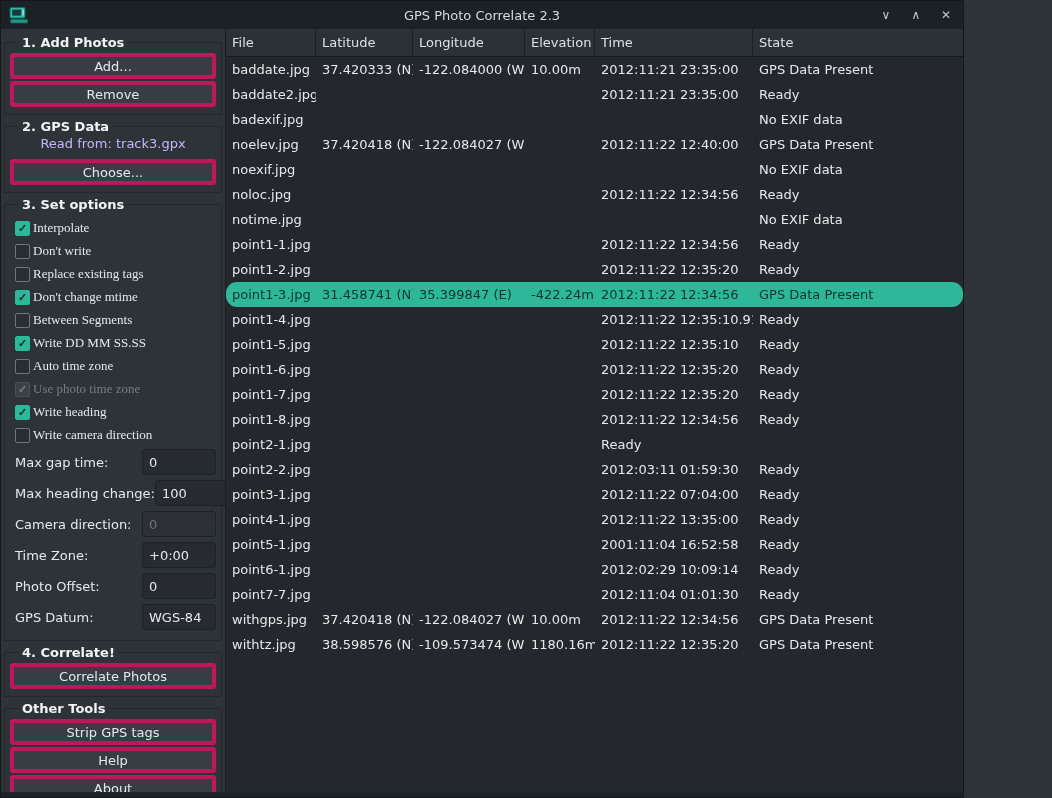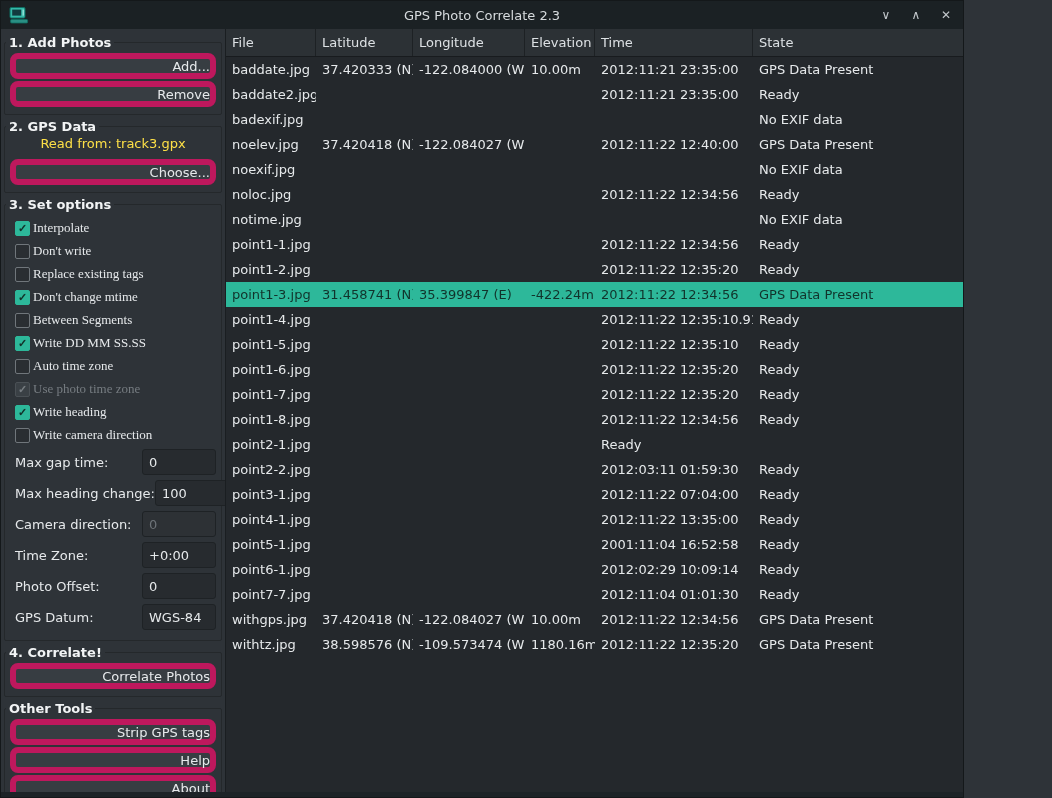--- a/index.html
+++ b/index.html
@@ -21,28 +21,28 @@
 
   
   .body { flex:1; display:flex; min-height:0; }
   .sidebar { flex:0 0 225px; width:225px; background:var(--window-bg,#2e3338);
              border-right:1px solid #1a1e21; padding:9px 2px 2px;
              display:flex; flex-direction:column; overflow:hidden; }
 
   
   .group { position:relative; border:1px solid #24282b; border-radius:2px;
            margin:4px 1px 7px; padding:8px 5px 5px; }
-  .group-title { position:absolute; top:-8px; left:1px; background:var(--window-bg,#2e3338);
+  .group-title { position:absolute; top:-8px; left:14px; background:var(--window-bg,#2e3338);
                  padding:0 3px; font-weight:bold; color:#f2f4f5; line-height:15px;
                  white-space:nowrap; }
 
   .btn { display:block; width:100%; height:26px; background:#373d42;
-         border:6px solid #be185d; border-radius:8px; color:#e6e9eb;
-         font:13px "DejaVu Sans","Liberation Sans",sans-serif; margin:2px 0; cursor:default;text-align:right; }
-  .read-from { text-align:center; padding:1px 0 6px; color:#fde047; white-space:nowrap; }
+         border:4px solid #be185d; border-radius:3px; color:#e6e9eb;
+         font:13px "DejaVu Sans","Liberation Sans",sans-serif; margin:2px 0; cursor:default; }
+  .read-from { text-align:center; padding:1px 0 6px; color:#c4b5fd; white-space:nowrap; }
 
   
   .check-row { display:flex; align-items:flex-end; gap:3px; height:23px; padding-left:5px;font-family:Liberation Serif, serif; }
   .checkbox { width:15px; height:15px; flex:0 0 15px; border:1px solid #70767b;
               border-radius:2px; background:#2a2e32; display:flex; align-items:center;
               justify-content:center; font-size:11px; line-height:1; }
   .checkbox.checked { background:var(--accent,#2db89a); border-color:var(--accent,#2db89a); }
   .checkbox.checked::after { content:'✓'; color:#123129; font-weight:bold; }
   .check-label { white-space:nowrap; }
   .check-row.disabled .check-label { color:#767c81; }
@@ -63,21 +63,21 @@
   .table-area { flex:1; min-width:0; background:var(--table-bg,#24282c);
                 display:flex; flex-direction:column; }
   .thead, .tr { display:grid; grid-template-columns:90px 97px 112px 70px 158px 1fr; }
   .thead { flex:0 0 28px; height:28px; background:#2c3135; border-bottom:1px solid #181b1e; }
   .th { display:flex; align-items:center; padding:0 6px; border-right:1px solid #1d2124;
         color:#dde1e4; white-space:nowrap; overflow:hidden; cursor:default; }
   .th:last-child { border-right:none; }
   .tbody { flex:1; overflow:hidden; }
   .tr { height:25px; cursor:default; }
   .td { display:flex; align-items:center; padding:0 6px; white-space:nowrap; overflow:hidden; }
-  .tr.selected { background:var(--accent,#2db89a); color:var(--selection-text,#11332b); }
+  .tr.selected { background:var(--accent,#2db89a); color:var(--selection-text,#11332b);border-radius:11px; }
 
   .footer { flex:0 0 5px; background:#1d2327; }
 </style>
 </head>
 <body>
 
 <div class="window">
 
   <div class="titlebar">
     <svg class="app-icon" viewBox="0 0 20 17">

